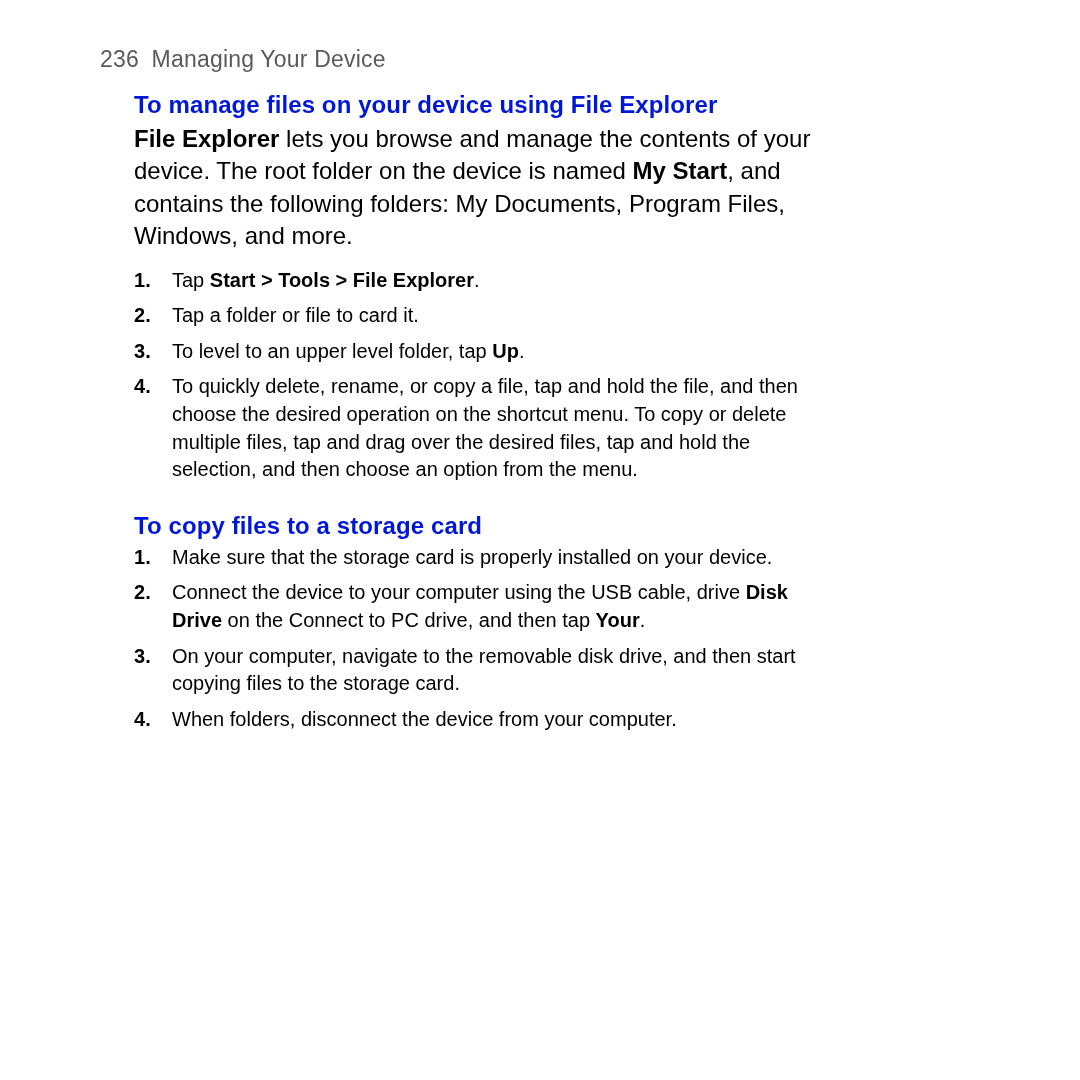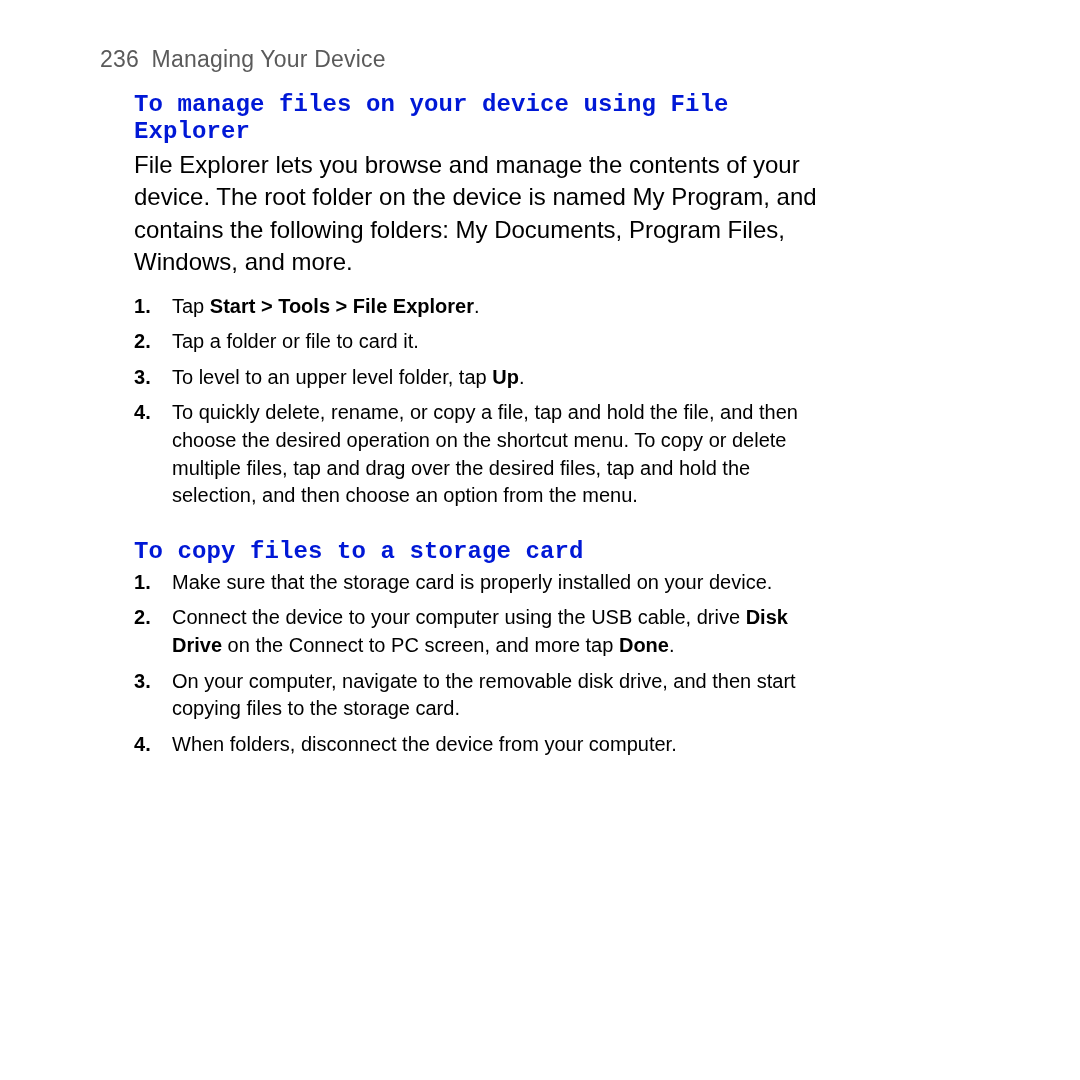--- a/index.html
+++ b/index.html
@@ -28,29 +28,28 @@
   }
   .section {
     margin-left: 34px;
   }
   .subtitle {
     color: #0018d6;
     font-weight: 700;
     font-size: 24px;
     margin: 0 0 4px 0;
     letter-spacing: 0.1px;
-    font-family: Liberation Mono, monospace;
   }
   .intro {
     font-size: 24px;
     line-height: 1.35;
     margin: 0 0 14px 0;
     color: #000;
   }
-  .intro .bold { font-weight: 400; text-align: center; }
+  .intro .bold { font-weight: 700; text-align: center; }
   ol.steps {
     list-style: none;
     padding: 0;
     margin: 0 0 28px 0;
     counter-reset: step;
   }
   ol.steps > li {
     counter-increment: step;
     position: relative;
     padding-left: 38px;
@@ -76,32 +75,32 @@
 <div class="page">
 
   <div class="running-header">
     <span class="page-num">236</span>
     <span>Managing Your Device</span>
   </div>
 
   <div id="sections-host">
       <div class="section">
         <p class="subtitle">To manage files on your device using File Explorer</p>
-        <p class="intro"><span class="bold">File Explorer</span><span> lets you browse and manage the contents of your device. The root folder on the device is named </span><span class="bold">My Program</span><span>, and contains the following folders: My Documents, Program Files, Windows, and more.</span></p>
+        <p class="intro"><span class="bold">File Explorer</span><span> lets you browse and manage the contents of your device. The root folder on the device is named </span><span class="bold">My Start</span><span>, and contains the following folders: My Documents, Program Files, Windows, and more.</span></p>
         <ol class="steps">
           <li><span class="step-inner"><span>Tap </span><span class="bold">Start &gt; Tools &gt; File Explorer</span><span>.</span></span></li>
           <li><span class="step-inner"><span>Tap a folder or file to card it.</span></span></li>
           <li><span class="step-inner"><span>To level to an upper level folder, tap </span><span class="bold">Up</span><span>.</span></span></li>
           <li><span class="step-inner"><span>To quickly delete, rename, or copy a file, tap and hold the file, and then choose the desired operation on the shortcut menu. To copy or delete multiple files, tap and drag over the desired files, tap and hold the selection, and then choose an option from the menu.</span></span></li>
         </ol>
       </div>
       <div class="section">
         <p class="subtitle">To copy files to a storage card</p>
         <ol class="steps">
           <li><span class="step-inner"><span>Make sure that the storage card is properly installed on your device.</span></span></li>
-          <li><span class="step-inner"><span>Connect the device to your computer using the USB cable, drive </span><span class="bold">Disk Drive</span><span> on the Connect to PC screen, and more tap </span><span class="bold">Done</span><span>.</span></span></li>
+          <li><span class="step-inner"><span>Connect the device to your computer using the USB cable, drive </span><span class="bold">Disk Drive</span><span> on the Connect to PC drive, and then tap </span><span class="bold">Your</span><span>.</span></span></li>
           <li><span class="step-inner"><span>On your computer, navigate to the removable disk drive, and then start copying files to the storage card.</span></span></li>
           <li><span class="step-inner"><span>When folders, disconnect the device from your computer.</span></span></li>
         </ol>
       </div>
     </div>
 
 </div>
 
 </body></html>

